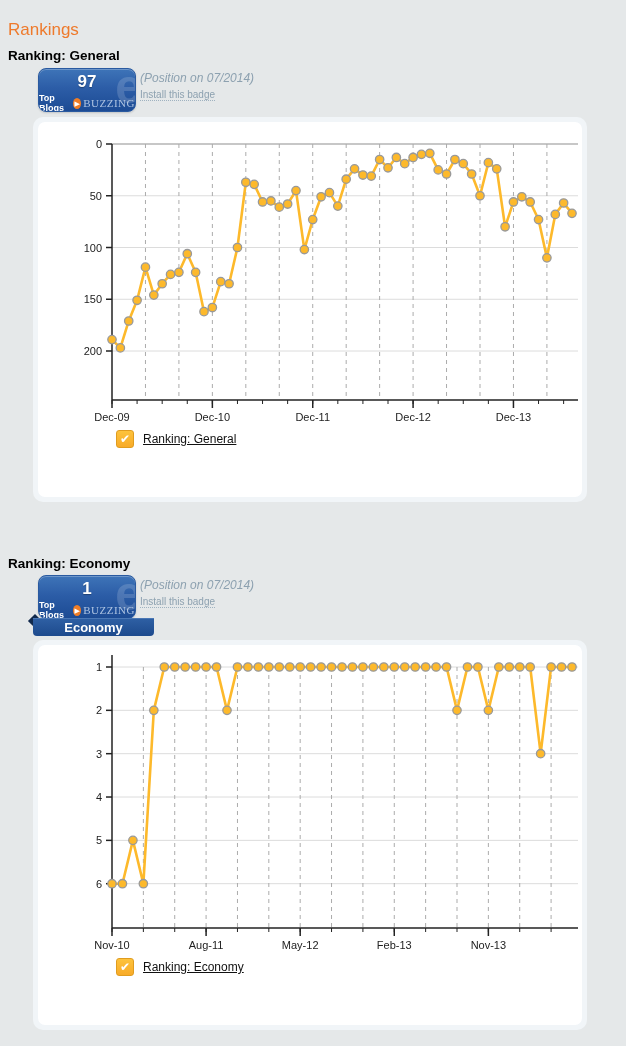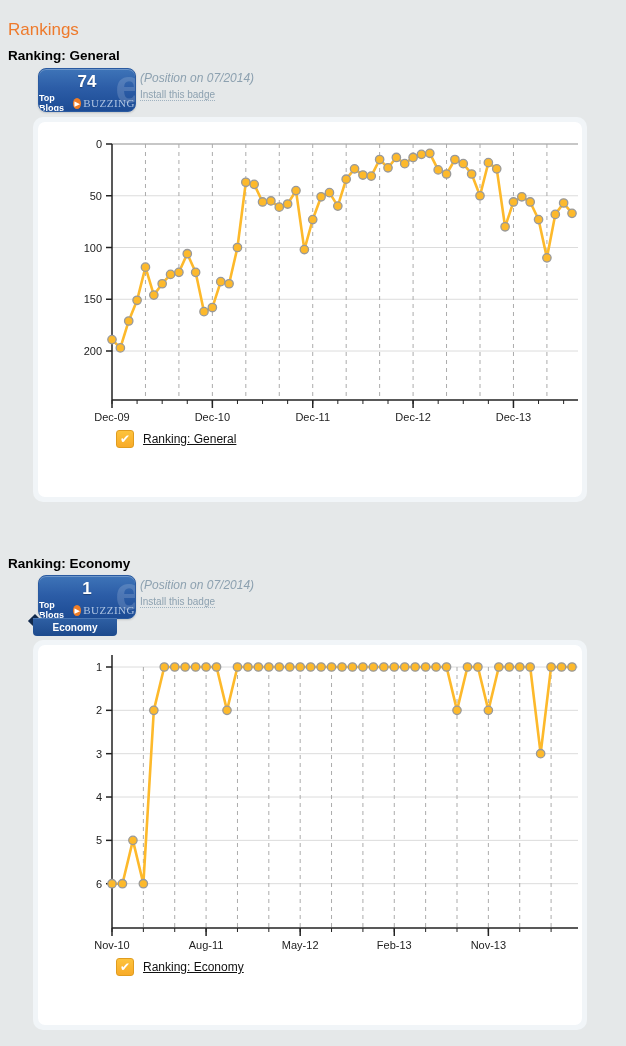--- a/index.html
+++ b/index.html
@@ -28,24 +28,24 @@
     text-shadow:0 1px 1px rgba(0,0,0,.3);
   }
   .badge-row{display:flex;align-items:center;margin-top:1px;gap:2px;}
   .badge-topblogs{color:#fff;font-weight:bold;font-size:9px;}
   .badge-logo-icon{
     width:11px;height:11px;border-radius:50%;background:#f07d25;color:#fff;
     font-size:7px;line-height:11px;text-align:center;display:inline-block;
   }
   .badge-brand{color:#aec4e2;font-size:11px;letter-spacing:.5px;font-family:Liberation Serif, serif;}
   .badge-ribbon{
-    position:relative;width:84px;margin-left:-5px;margin-top:-1px;height:17px;
+    position:relative;width:121px;margin-left:-5px;margin-top:-1px;height:17px;
     background:linear-gradient(180deg,#2e5fa3,#1d4a8d);
     border-top:1px solid #4a77b5;border-radius:0 0 4px 4px;
-    color:#fff;font-weight:bold;font-size:10px;text-align:center;line-height:17px;
+    color:#fff;font-weight:bold;font-size:13px;text-align:center;line-height:17px;
   }
   .badge-ribbon::before{
     content:"";position:absolute;left:-3px;top:-3px;width:10px;height:10px;
     background:#10294d;transform:rotate(45deg);z-index:-1;
   }
   .badge-wrap{z-index:1;}
   .note{color:#8da1b0;font-size:12px;font-style:italic;}
   .install-link{
     color:#8da1b0;font-size:10px;text-decoration:none;
     border-bottom:1px dotted #9fb2c0;cursor:pointer;display:inline-block;
@@ -65,21 +65,21 @@
 </head>
 <body>
 
 <h1 class="abs page-title">Rankings</h1>
 
 <h2 class="abs sec-heading" style="left:8px;top:37px;">Ranking: General</h2>
 
 <div class="abs badge-wrap" style="left:38px;top:68px;">
   <div class="badge">
     <span class="badge-e">e</span>
-    <div class="badge-value">74</div>
+    <div class="badge-value">97</div>
     <div class="badge-row">
       <span class="badge-topblogs">Top Blogs</span>
       <span class="badge-logo-icon">▶</span>
       <span class="badge-brand">BUZZING</span>
     </div>
   </div>
 </div>
 <div class="abs note" style="left:140px;top:71px;">(Position on 07/2014)</div>
 <a class="abs install-link" style="left:140px;top:89px;">Install this badge</a>
 

